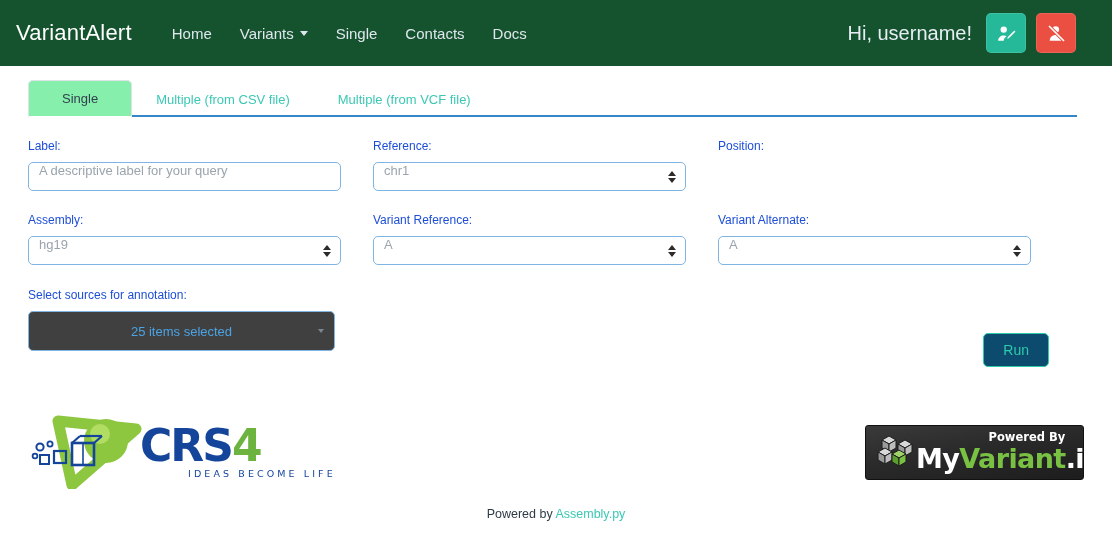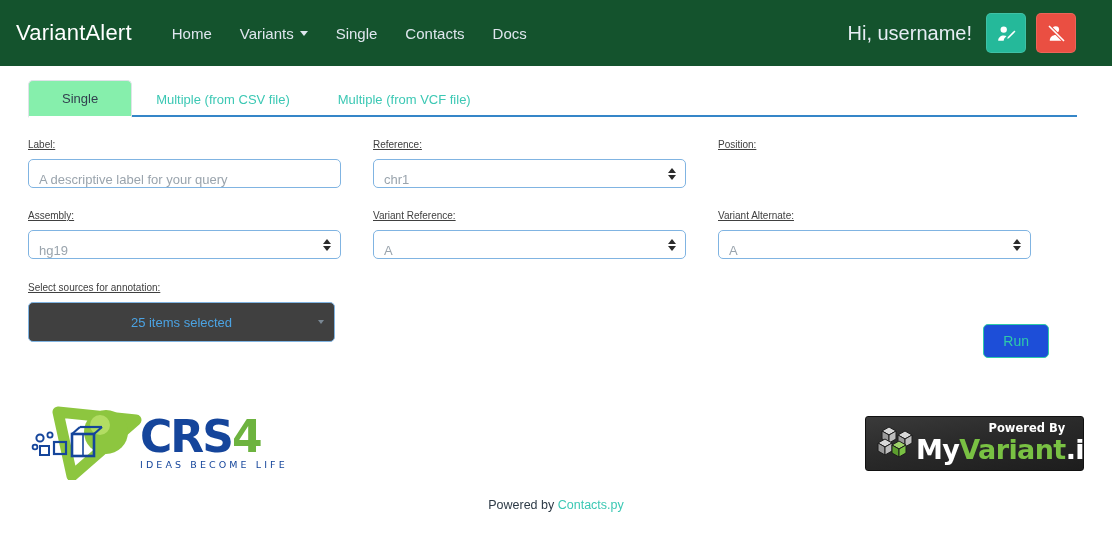--- a/index.html
+++ b/index.html
@@ -113,38 +113,37 @@
   
   .content { padding: 0 28px; }
   .form-grid {
     display: grid;
     grid-template-columns: 313px 32px 313px 32px 313px;
     margin-top: 22px;
   }
   .field { grid-column: span 1; }
   .spacer { }
   .flabel {
-    font-size: 10px;
-    color: #404040;
+    font-size: 12px;
+    color: #1d4ed8;
     margin-bottom: 9px;
     display: block;
-    text-decoration: underline;
   }
   .control {
     width: 100%;
     height: 29px;
     border: 1px solid #80b4e2;
     border-radius: 5px;
     background: #ffffff;
     font-size: 13px;
     color: #9aa4ad;
     padding: 0 10px;
     font-family: "Liberation Sans", sans-serif;
     display: flex;
-    align-items: flex-end;
+    align-items: flex-start;
     position: relative;
     cursor: text;
   }
   .control.select { cursor: pointer; padding-right: 26px; }
   .stepper {
     position: absolute;
     right: 9px; top: 50%;
     transform: translateY(-50%);
     display: flex;
     flex-direction: column;
@@ -190,21 +189,21 @@
 
   .run-row {
     display: flex;
     justify-content: flex-end;
     padding-right: 35px;
     margin-top: -18px;
   }
   .run-btn {
     border: 1px solid #2fcaa9;
     color: #2fcaa9;
-    background: #1d4ed8;
+    background: #0c4a6e;
     font-size: 14px;
     border-radius: 5px;
     padding: 8px 19px;
     cursor: pointer;
     font-family: "Liberation Sans", sans-serif;
   }
 
   
   .logos {
     margin-top: 48px;
@@ -224,20 +223,21 @@
     line-height: 40px;
     font-family: "DejaVu Sans", sans-serif;
   }
   .crs4-word .four { color: #6db33f; }
   .crs4-tag {
     font-size: 9.5px;
     color: #15459b;
     letter-spacing: 3.1px;
     margin-top: 2px;
     font-family: "DejaVu Sans", sans-serif;
+    margin-left: 48px;
   }
 
   .mvi {
     width: 219px; height: 55px;
     background: linear-gradient(170deg,#3a3a3a 0%,#2a2a2a 45%,#1d1d1d 100%);
     border: 1px solid #111;
     border-radius: 3px;
     display: flex;
     align-items: center;
     padding: 0 8px;
@@ -446,16 +446,16 @@
       <div class="mvi-txt">
         <div class="mvi-powered">Powered By</div>
         <div class="mvi-name"><span class="w">My</span><span class="g">Variant</span><span class="w">.info</span></div>
       </div>
     </div>
 
   </div>
 
   <div class="footer">
     <span>Powered by</span>
-    <a>Contacts.py</a>
+    <a>Assembly.py</a>
   </div>
 
 </div>
 
 </body></html>

